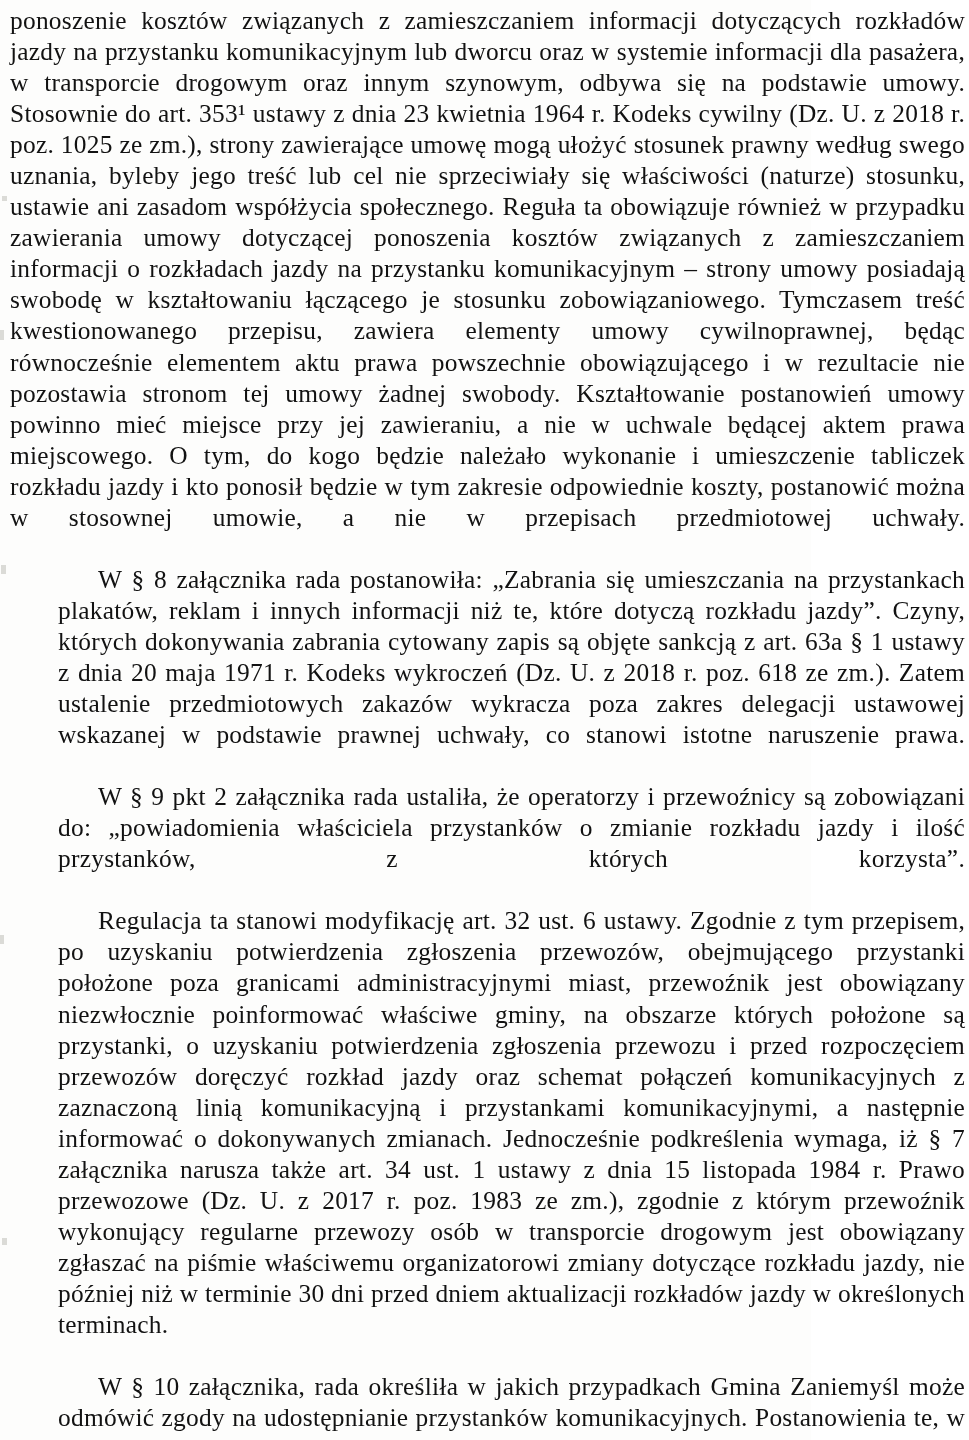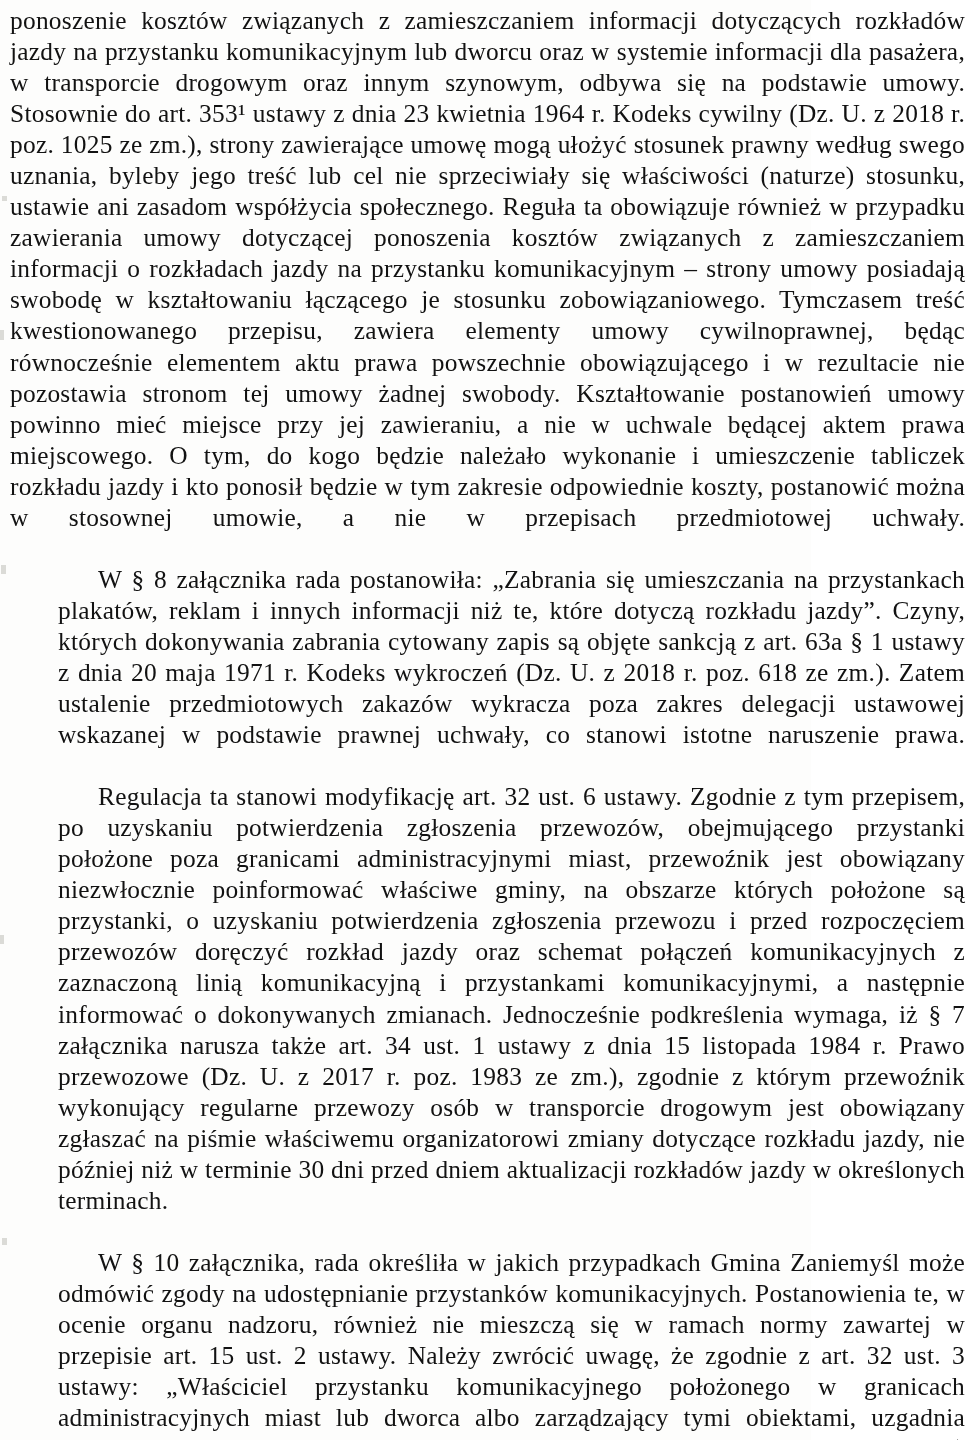--- a/index.html
+++ b/index.html
@@ -72,17 +72,18 @@
 
   <div class="scan-speck" style="left:2px; top:196px; width:5px; height:5px;"></div>
   <div class="scan-speck" style="left:0px; top:330px; width:4px; height:10px;"></div>
   <div class="scan-speck" style="left:1px; top:565px; width:5px; height:9px;"></div>
   <div class="scan-speck" style="left:0px; top:935px; width:4px; height:9px;"></div>
   <div class="scan-speck" style="left:2px; top:1238px; width:5px; height:7px;"></div>
 
   <div class="textblock">
     <p class="para">ponoszenie kosztów związanych z zamieszczaniem informacji dotyczących rozkładów jazdy na przystanku komunikacyjnym lub dworcu oraz w systemie informacji dla pasażera, w transporcie drogowym oraz innym szynowym, odbywa się na podstawie umowy. Stosownie do art. 353¹ ustawy z dnia 23 kwietnia 1964 r. Kodeks cywilny (Dz. U. z 2018 r. poz. 1025 ze zm.), strony zawierające umowę mogą ułożyć stosunek prawny według swego uznania, byleby jego treść lub cel nie sprzeciwiały się właściwości (naturze) stosunku, ustawie ani zasadom współżycia społecznego. Reguła ta obowiązuje również w przypadku zawierania umowy dotyczącej ponoszenia kosztów związanych z zamieszczaniem informacji o rozkładach jazdy na przystanku komunikacyjnym – strony umowy posiadają swobodę w kształtowaniu łączącego je stosunku zobowiązaniowego. Tymczasem treść kwestionowanego przepisu, zawiera elementy umowy cywilnoprawnej, będąc równocześnie elementem aktu prawa powszechnie obowiązującego i w rezultacie nie pozostawia stronom tej umowy żadnej swobody. Kształtowanie postanowień umowy powinno mieć miejsce przy jej zawieraniu, a nie w uchwale będącej aktem prawa miejscowego. O tym, do kogo będzie należało wykonanie i umieszczenie tabliczek rozkładu jazdy i kto ponosił będzie w tym zakresie odpowiednie koszty, postanowić można w stosownej umowie, a nie w przepisach przedmiotowej uchwały.</p>
     <p class="para indent">W § 8 załącznika rada postanowiła: „Zabrania się umieszczania na przystankach plakatów, reklam i innych informacji niż te, które dotyczą rozkładu jazdy”. Czyny, których dokonywania zabrania cytowany zapis są objęte sankcją z art. 63a § 1 ustawy z dnia 20 maja 1971 r. Kodeks wykroczeń (Dz. U. z 2018 r. poz. 618 ze zm.). Zatem ustalenie przedmiotowych zakazów wykracza poza zakres delegacji ustawowej wskazanej w podstawie prawnej uchwały, co stanowi istotne naruszenie prawa.</p>
+    <p class="para indent">W § 9 pkt 2 załącznika rada ustaliła, że operatorzy i przewoźnicy są zobowiązani do: „powiadomienia właściciela przystanków o zmianie rozkładu jazdy i ilość przystanków, z których korzysta”.</p>
     <p class="para indent">Regulacja ta stanowi modyfikację art. 32 ust. 6 ustawy. Zgodnie z tym przepisem, po uzyskaniu potwierdzenia zgłoszenia przewozów, obejmującego przystanki położone poza granicami administracyjnymi miast, przewoźnik jest obowiązany niezwłocznie poinformować właściwe gminy, na obszarze których położone są przystanki, o uzyskaniu potwierdzenia zgłoszenia przewozu i przed rozpoczęciem przewozów doręczyć rozkład jazdy oraz schemat połączeń komunikacyjnych z zaznaczoną linią komunikacyjną i przystankami komunikacyjnymi, a następnie informować o dokonywanych zmianach. Jednocześnie podkreślenia wymaga, iż § 7 załącznika narusza także art. 34 ust. 1 ustawy z dnia 15 listopada 1984 r. Prawo przewozowe (Dz. U. z 2017 r. poz. 1983 ze zm.), zgodnie z którym przewoźnik wykonujący regularne przewozy osób w transporcie drogowym jest obowiązany zgłaszać na piśmie właściwemu organizatorowi zmiany dotyczące rozkładu jazdy, nie później niż w terminie 30 dni przed dniem aktualizacji rozkładów jazdy w określonych terminach.</p>
     <p class="para indent nostretch">W § 10 załącznika, rada określiła w jakich przypadkach Gmina Zaniemyśl może odmówić zgody na udostępnianie przystanków komunikacyjnych. Postanowienia te, w ocenie organu nadzoru, również nie mieszczą się w ramach normy zawartej w przepisie art. 15 ust. 2 ustawy. Należy zwrócić uwagę, że zgodnie z art. 32 ust. 3 ustawy: „Właściciel przystanku komunikacyjnego położonego w granicach administracyjnych miast lub dworca albo zarządzający tymi obiektami, uzgadnia zasady korzystania z tych obiektów w przypadku, gdy proponowany rozkład jazdy: 1) zawiera przystanki komunikacyjne lub dworce:</p>
   </div>
 
 </div>
 
 </body></html>

